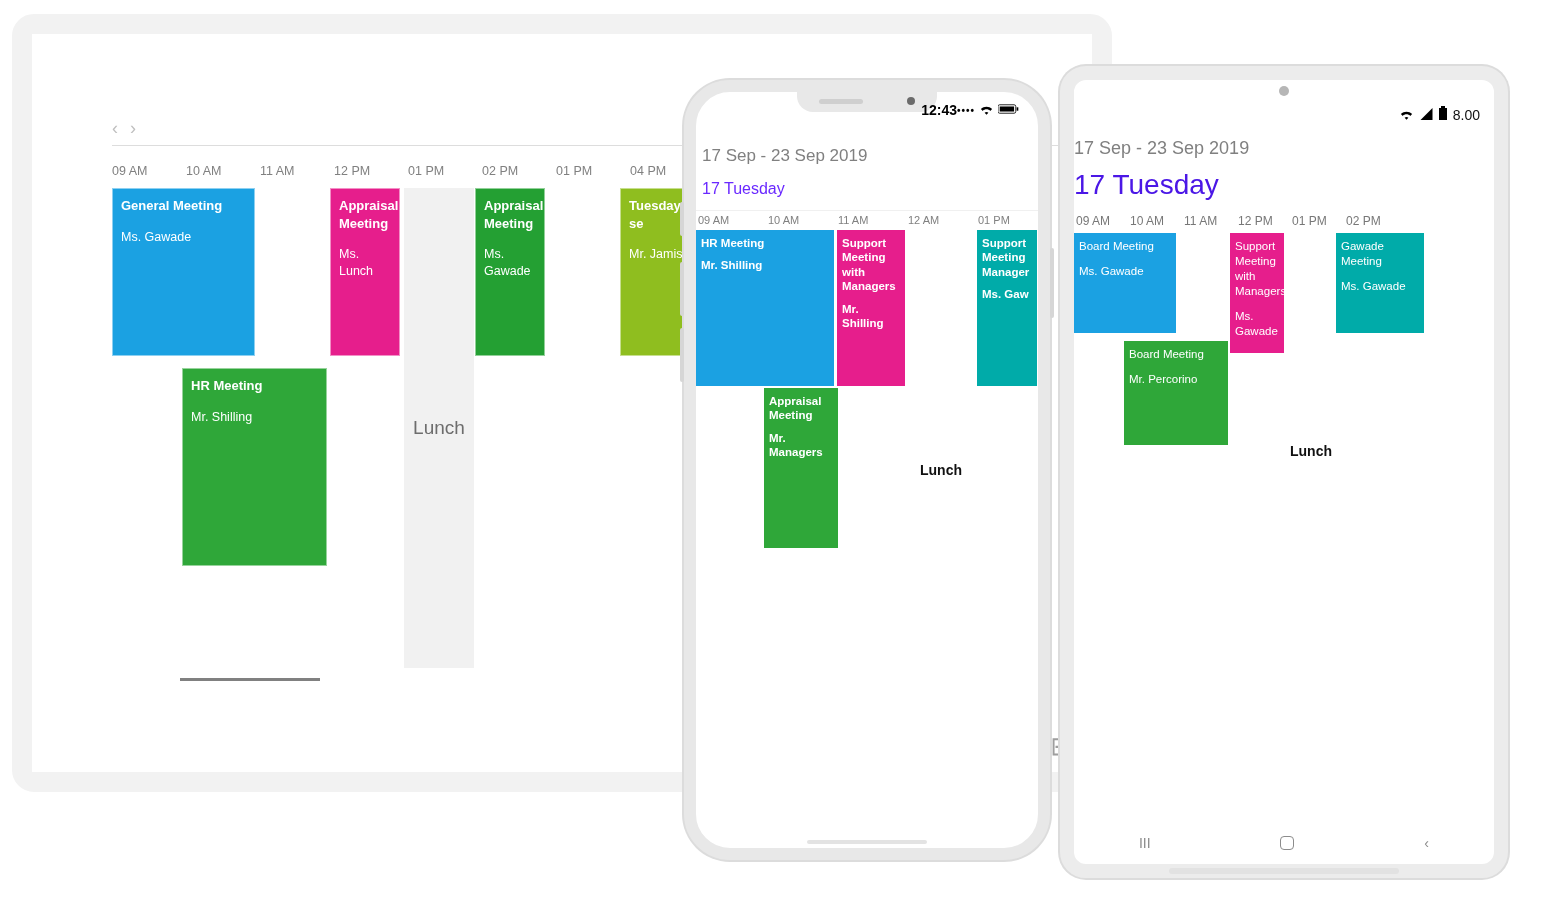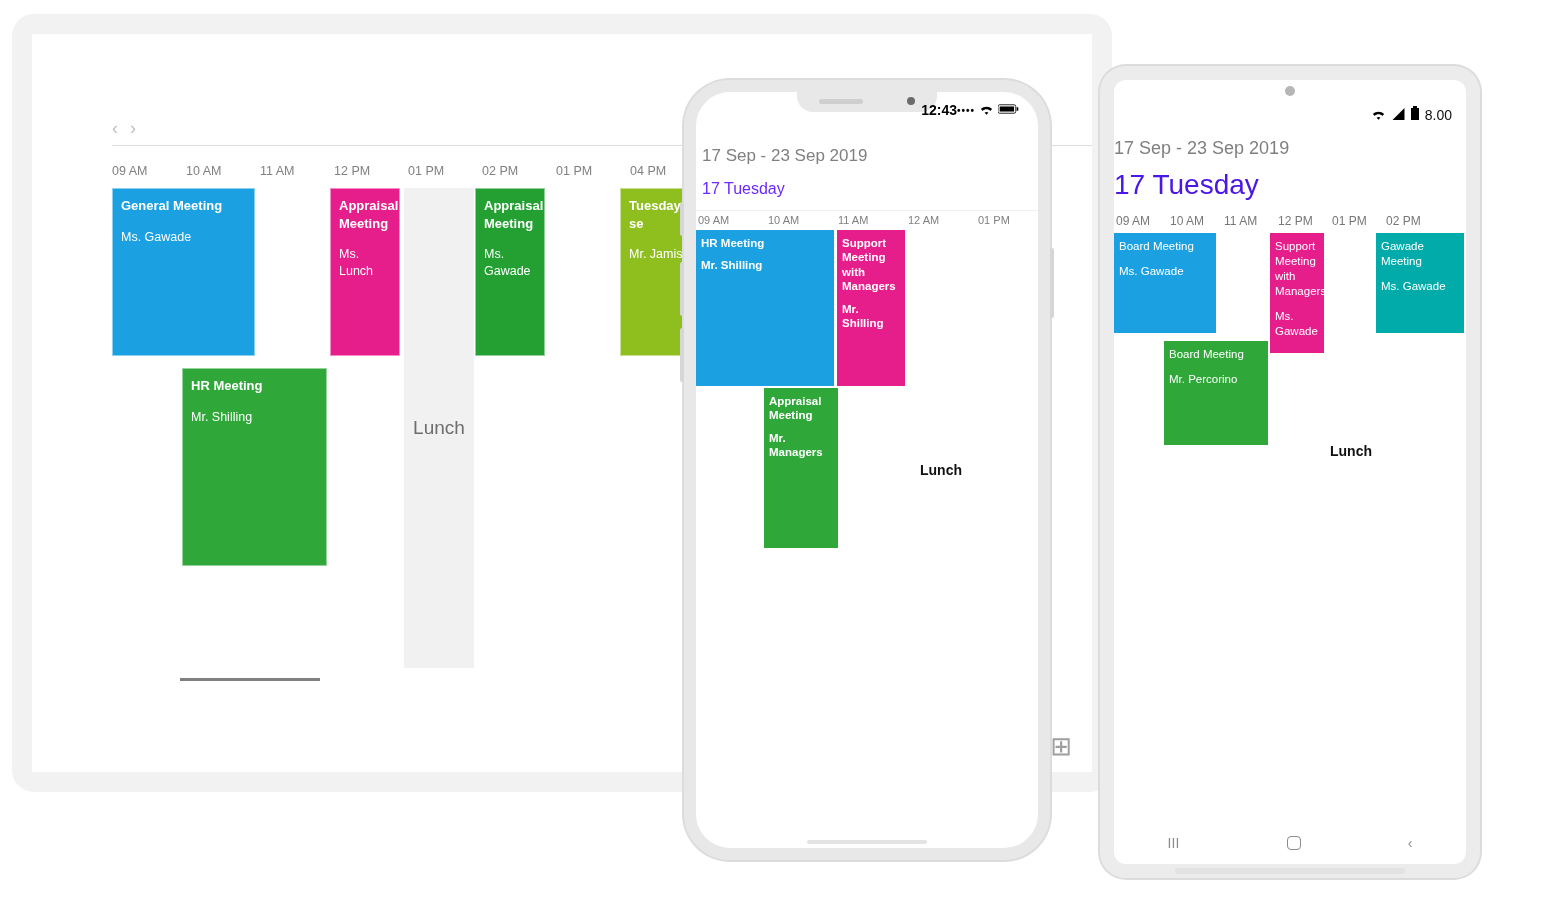--- a/index.html
+++ b/index.html
@@ -45,24 +45,23 @@
   .ip-tick{position:absolute;top:3px;}
   .ip-grid{position:relative;height:600px;}
   .ip-evt{position:absolute;color:#fff;font-size:11.5px;padding:6px 5px;line-height:1.25;}
   .ip-evt .ttl{font-weight:600;}
   .ip-evt .who{margin-top:8px;font-weight:600;}
   .ip-lunch{position:absolute;top:0;bottom:0;background:#fff;color:#111;font-weight:700;display:flex;align-items:flex-start;justify-content:center;font-size:14px;padding-top:232px;}
   .ip-home{position:absolute;left:50%;bottom:4px;transform:translateX(-50%);width:120px;height:4px;background:#e3e3e3;border-radius:3px;}
 
   
   .android-frame{
-    position:absolute;left:1060px;top:66px;width:380px;height:812px;
+    position:absolute;left:1060px;top:66px;width:448px;height:812px;
     border-radius:26px;border:14px solid #ececec;background:#fff;
     box-shadow:0 0 0 2px #dcdcdc;
-    margin-left:40px;
   }
   .android-cam{position:absolute;left:50%;top:6px;transform:translateX(-50%);width:10px;height:10px;background:#b6b6b6;border-radius:50%;}
   .android-speakertop{position:absolute;left:50%;bottom:-10px;transform:translateX(-50%);width:230px;height:6px;background:#e2e2e2;border-radius:4px;}
   .android-status{position:absolute;right:14px;top:26px;font-size:14px;color:#111;display:flex;align-items:center;gap:6px;}
   .android-screen{position:absolute;left:0;right:0;top:58px;bottom:44px;overflow:hidden;}
   .an-range{color:#808080;font-size:18px;padding-left:0;}
   .an-day{color:#4b17e6;font-size:28px;font-weight:500;margin-top:10px;}
   .an-axis{position:relative;height:22px;margin-top:10px;color:#777;font-size:12px;}
   .an-tick{position:absolute;top:3px;}
   .an-grid{position:relative;height:560px;}
@@ -175,20 +174,24 @@
         <span>Lunch</span>
       </div>
       <div class="ip-evt c-blue" style="top:0;left:0;width:138px;height:156px">
         <div class="ttl">HR Meeting</div>
         <div class="who">Mr. Shilling</div>
       </div>
       <div class="ip-evt c-pink" style="top:0;left:141px;width:68px;height:156px">
         <div class="ttl">Support Meeting with Managers</div>
         <div class="who">Mr. Shilling</div>
       </div>
+      <div class="ip-evt c-teal" style="top:0;left:281px;width:60px;height:156px;overflow:hidden">
+        <div class="ttl">Support Meeting Manager</div>
+        <div class="who">Ms. Gaw</div>
+      </div>
       <div class="ip-evt c-dgreen" style="top:158px;left:68px;width:74px;height:160px">
         <div class="ttl">Appraisal Meeting</div>
         <div class="who">Mr. Managers</div>
       </div>
     </div>
   </div>
   <div class="ip-home"></div>
 </div>
 
 <div class="android-frame">

